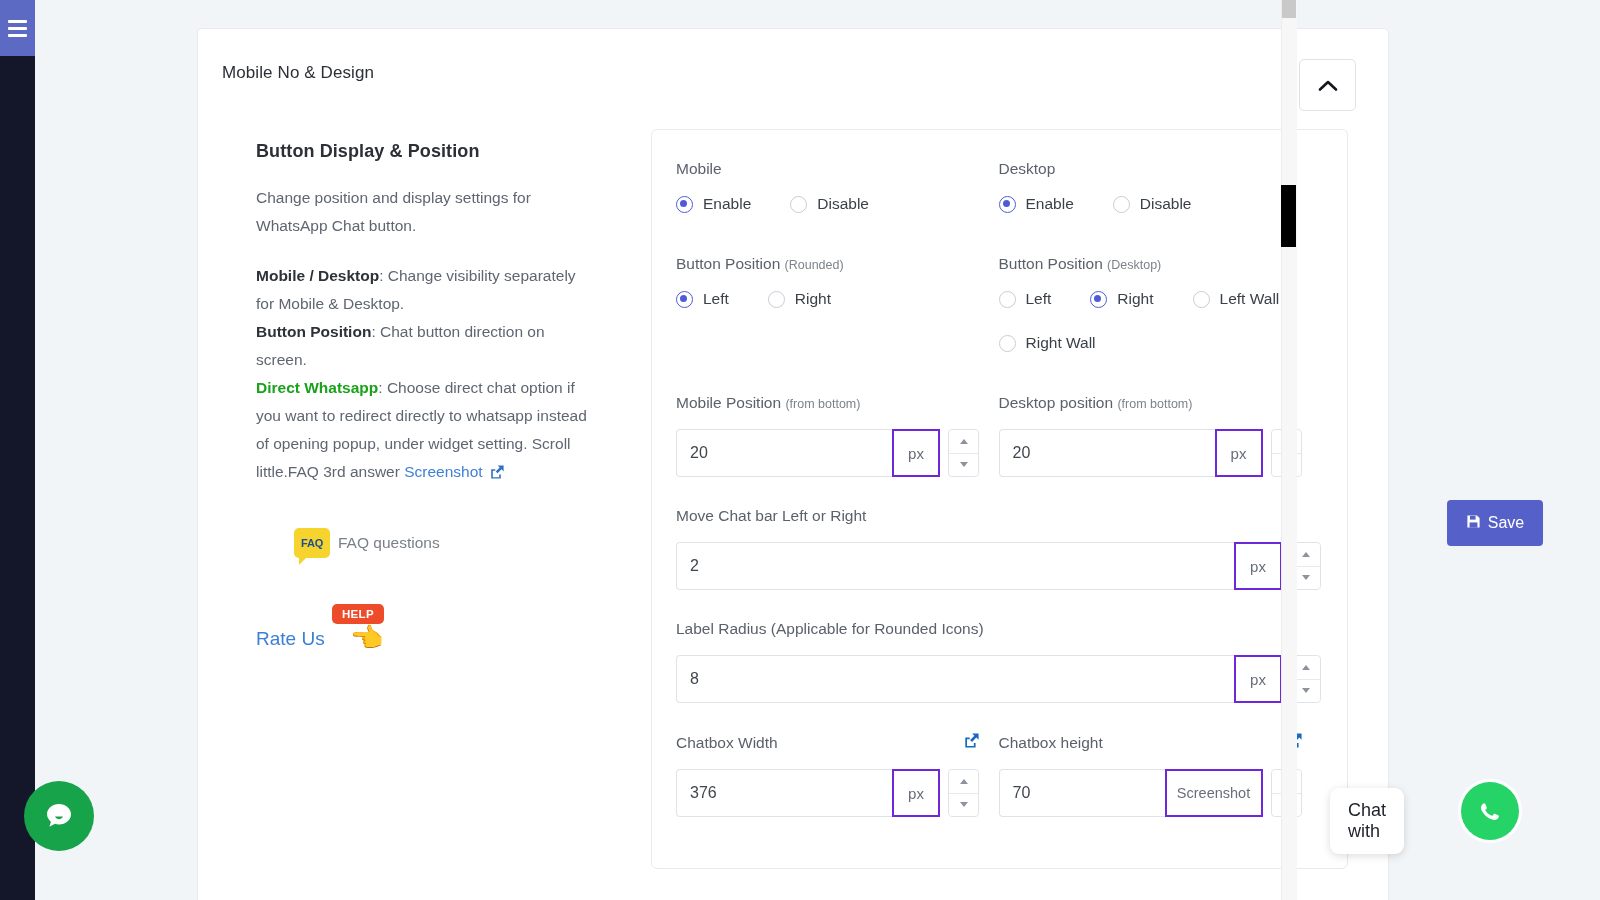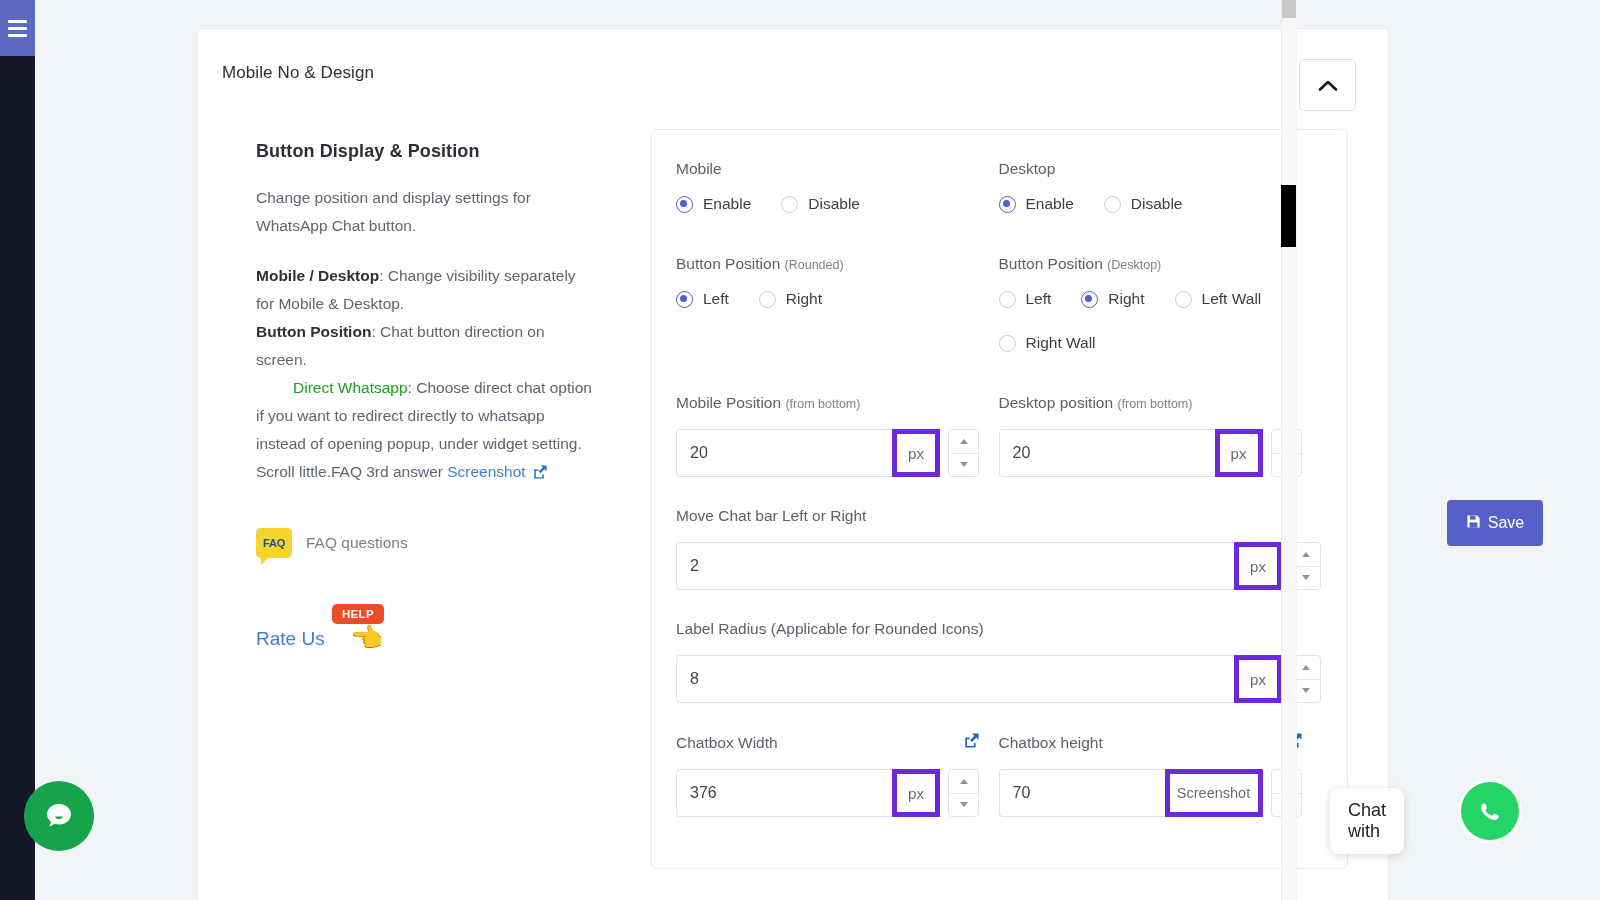--- a/index.html
+++ b/index.html
@@ -64,25 +64,25 @@
 
   
   .section-heading {
     font-size: 18px; font-weight: 700; color: #2c2f36;
     margin-bottom: 22px; letter-spacing: .1px;
   }
   .desc { font-size: 15.5px; line-height: 28px; color: #5f6671; }
   .desc p { margin-bottom: 22px; }
   .desc p.tight { margin-bottom: 0; }
   .k-bold { font-weight: 700; color: #2e3238; text-align: right; }
-  .k-green { font-weight: 400; color: #1aa21a; margin-left: 37px; }
+  .k-green { font-weight: 700; color: #1aa21a; }
   .link-blue { color: #3d7fd6; text-decoration: none; cursor: pointer; }
   .ext-ic { display: inline-block; vertical-align: -2px; margin-left: 7px; }
 
-  .faq-row { display: flex; align-items: center; gap: 14px; margin-top: 40px; cursor: pointer; }
+  .faq-row { display: flex; align-items: center; gap: 8px; margin-top: 40px; cursor: pointer; margin-left: 38px; }
   .faq-badge {
     position: relative; width: 36px; height: 30px; background: #f7d32e;
     border-radius: 5px; display: flex; align-items: center; justify-content: center;
     font-size: 11px; font-weight: 700; color: #1c4f8f; letter-spacing: -.2px;
   }
   .faq-badge:after {
     content: ""; position: absolute; left: 5px; bottom: -7px;
     border-left: 8px solid #f7d32e; border-bottom: 8px solid transparent;
   }
   .faq-label { font-size: 15.5px; color: #7a8089; }
@@ -99,21 +99,21 @@
   
   .grid2 { display: flex; gap: 0; }
   .g-col { width: 337px; }
   .g-col.right { margin-left: 0; }
 
   .f-label {
     font-size: 15.5px; color: #5b616b; margin-bottom: 17px; display: block;
   }
   .f-label .sub { font-size: 12.5px; color: #7d838c; }
 
-  .radio-row { display: flex; align-items: flex-start; gap: 4px; }
+  .radio-row { display: flex; align-items: flex-start; gap: 13px; }
   .radio-opt { display: flex; align-items: center; cursor: pointer; margin-right: 26px; }
   .radio {
     width: 17px; height: 17px; border-radius: 50%;
     border: 1.6px solid #c7ccd4; background: #fff;
     display: inline-block; position: relative; flex: none;
   }
   .radio.on { border-color: #4f5bd5; }
   .radio.on:after {
     content: ""; position: absolute; left: 3px; top: 3px;
     width: 7px; height: 7px; border-radius: 50%; background: #4f5bd5;
@@ -126,21 +126,21 @@
   
   .ig { display: flex; align-items: stretch; height: 48px; }
   .ig input {
     flex: 1; min-width: 0; height: 48px;
     border: 1px solid #dfe3e8; border-right: none;
     border-radius: 4px 0 0 4px; padding: 0 13px;
     font-size: 16px; color: #41464e; background: #fff;
     font-family: "Liberation Sans", sans-serif; outline: none;
   }
   .ig .unit {
-    width: 48px; border: 5px solid #6d28d9; background: #fff;
+    width: 48px; border: 2px solid #6d28d9; background: #fff;
     display: flex; align-items: center; justify-content: center;
     font-size: 15px; color: #686e78; flex: none;
   }
   .ig .unit.wide { width: 98px; font-size: 14.5px; }
   .spin {
     width: 31px; border: 1px solid #dfe3e8; border-left: none;
     border-radius: 0 4px 4px 0; display: flex; flex-direction: column; flex: none;
     margin-left: 8px; border-left: 1px solid #dfe3e8; border-radius: 4px;
   }
   .spin button {

